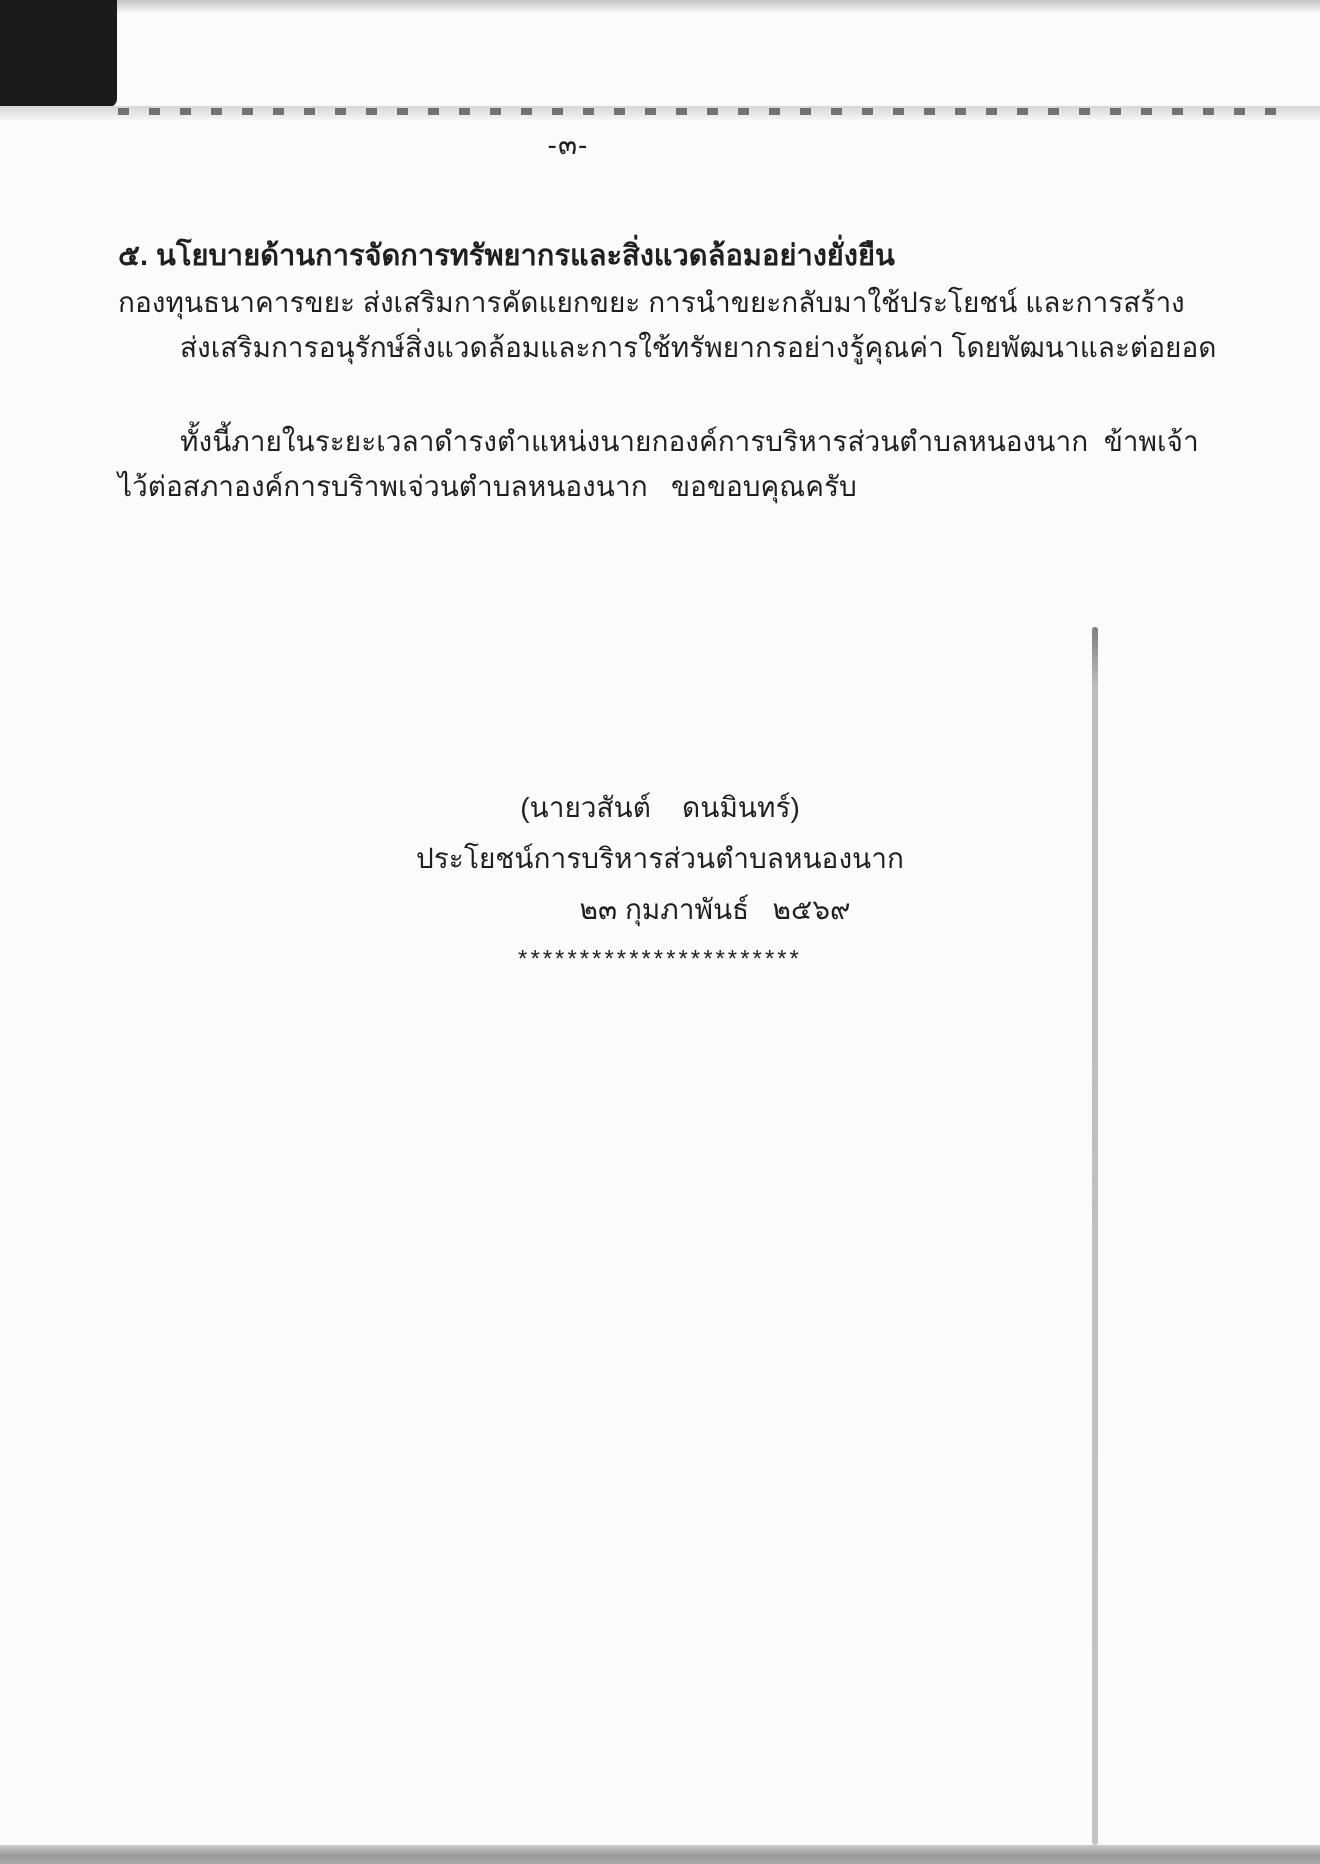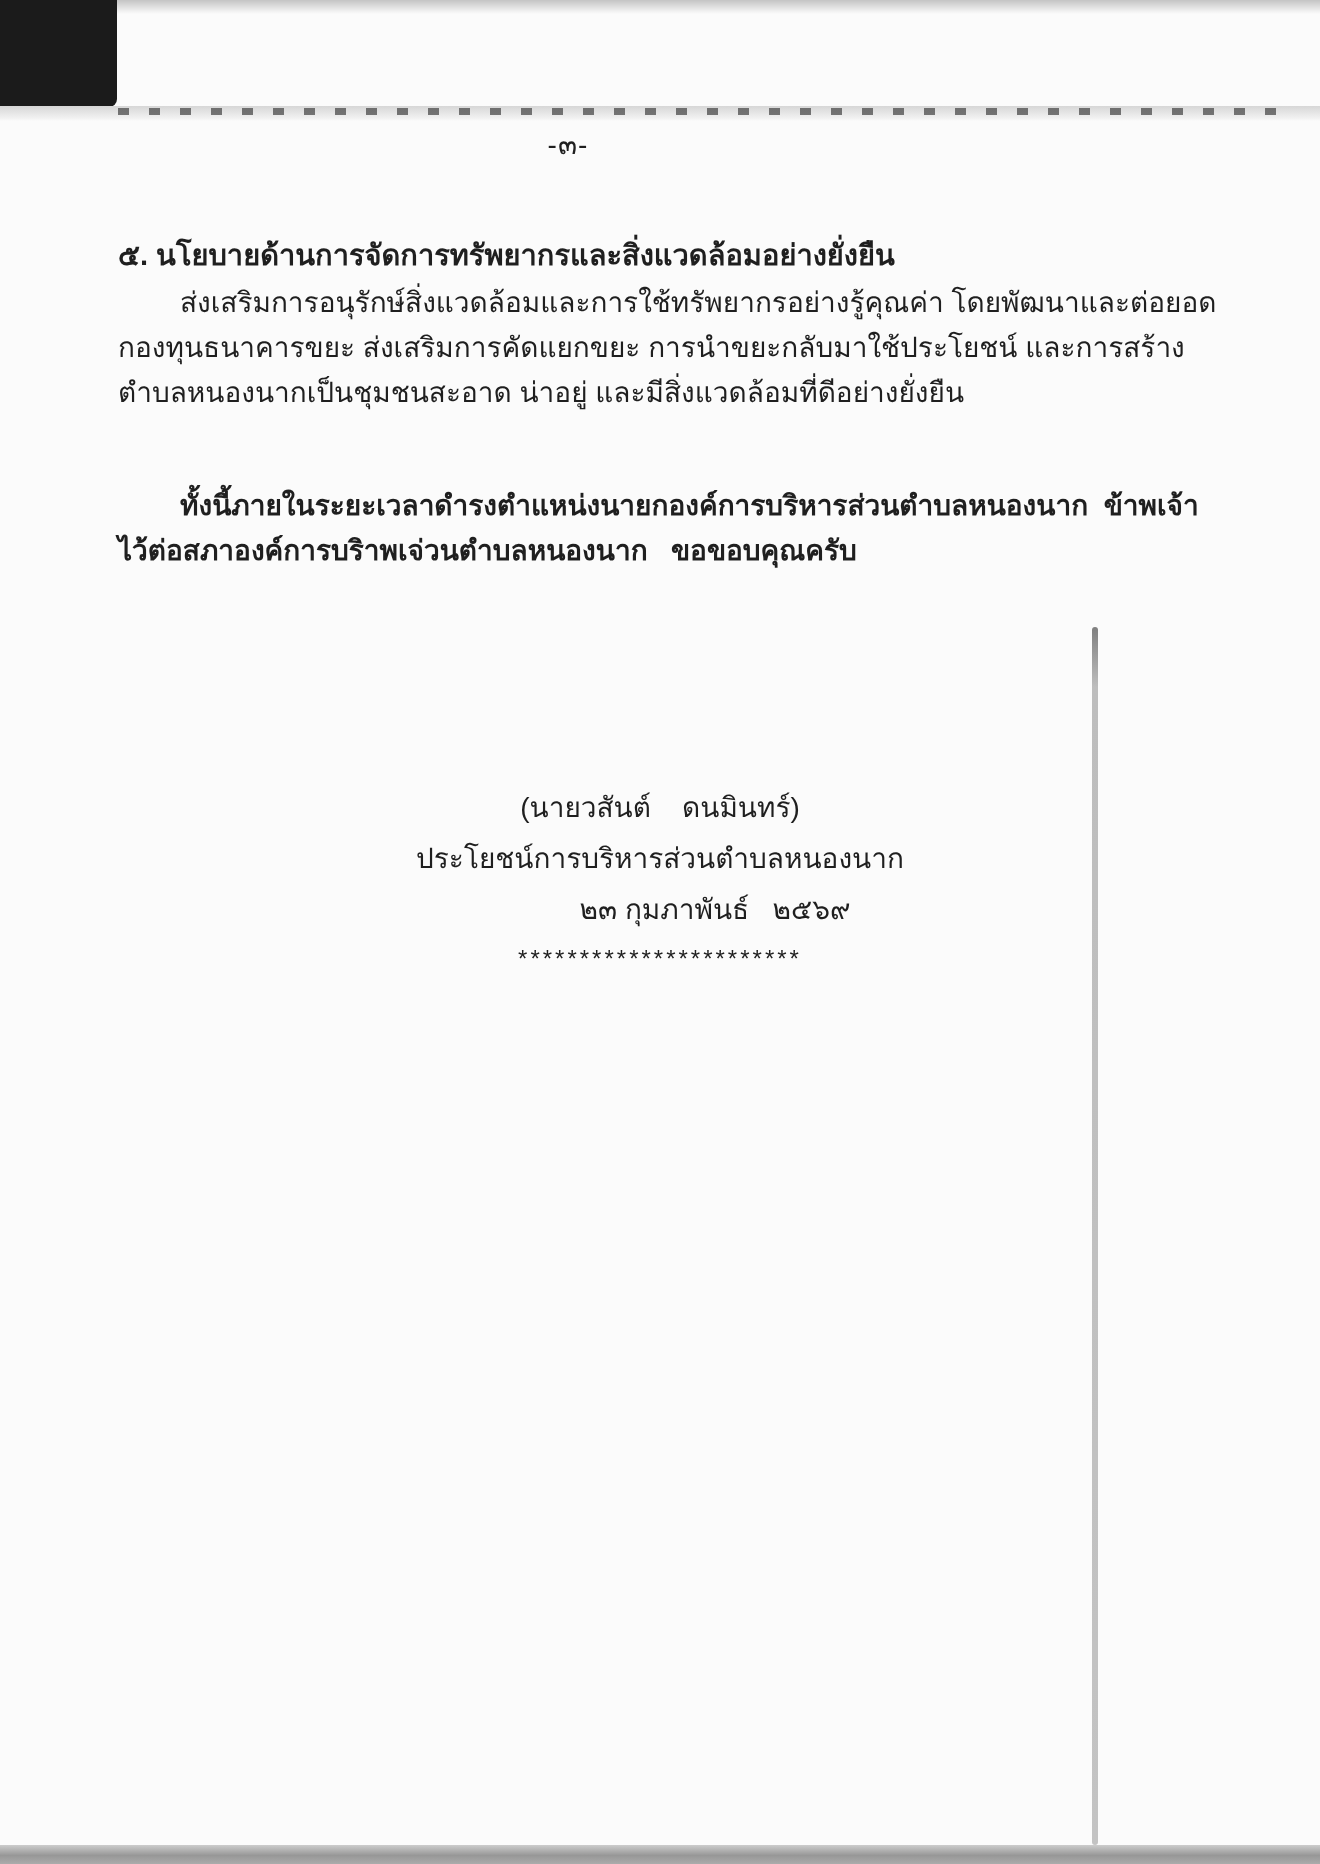--- a/index.html
+++ b/index.html
@@ -80,22 +80,21 @@
   .heading {
     margin-top: 66px;
     font-weight: bold;
     font-size: 29px;
     white-space: pre;
   }
   .para {
     margin-top: 2px;
   }
   .para2 {
-    margin-top: 68px;
-    font-weight: bold;
+    margin-top: 49px;
   }
   .line {
     white-space: pre;
   }
   .line.indent {
     padding-left: 62px;
   }
 
   .signature {
     position: absolute;
@@ -129,23 +128,22 @@
 <div class="edge-line"></div>
 <div class="bottom-bar"></div>
 
 <div class="content">
 
   <div class="page-num">-๓-</div>
 
   <div class="heading">๕. นโยบายด้านการจัดการทรัพยากรและสิ่งแวดล้อมอย่างยั่งยืน</div>
 
   <div class="para">
+    <div class="line">กองทุนธนาคารขยะ ส่งเสริมการคัดแยกขยะ การนำขยะกลับมาใช้ประโยชน์ และการสร้าง</div>
     <div class="line indent">ส่งเสริมการอนุรักษ์สิ่งแวดล้อมและการใช้ทรัพยากรอย่างรู้คุณค่า โดยพัฒนาและต่อยอด</div>
-    <div class="line">กองทุนธนาคารขยะ ส่งเสริมการคัดแยกขยะ การนำขยะกลับมาใช้ประโยชน์ และการสร้าง</div>
-    <div class="line">ตำบลหนองนากเป็นชุมชนสะอาด น่าอยู่ และมีสิ่งแวดล้อมที่ดีอย่างยั่งยืน</div>
   </div>
 
   <div class="para para2">
     <div class="line indent">ทั้งนี้ภายในระยะเวลาดำรงตำแหน่งนายกองค์การบริหารส่วนตำบลหนองนาก  ข้าพเจ้า</div>
     <div class="line">ไว้ต่อสภาองค์การบริาพเจ่วนตำบลหนองนาก   ขอขอบคุณครับ</div>
   </div>
 
 </div>
 
 <div class="signature">

